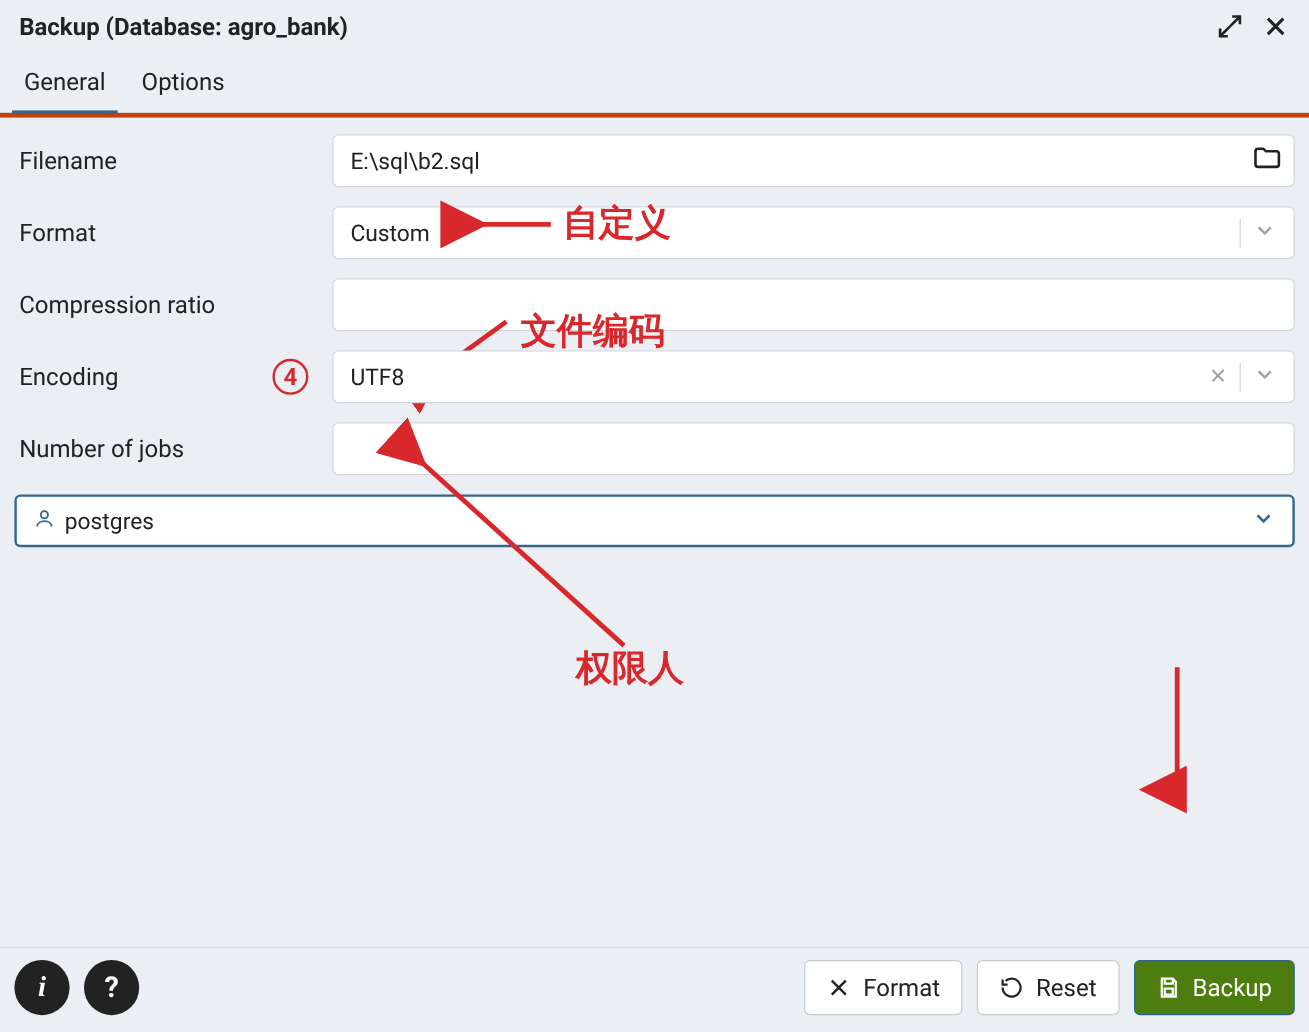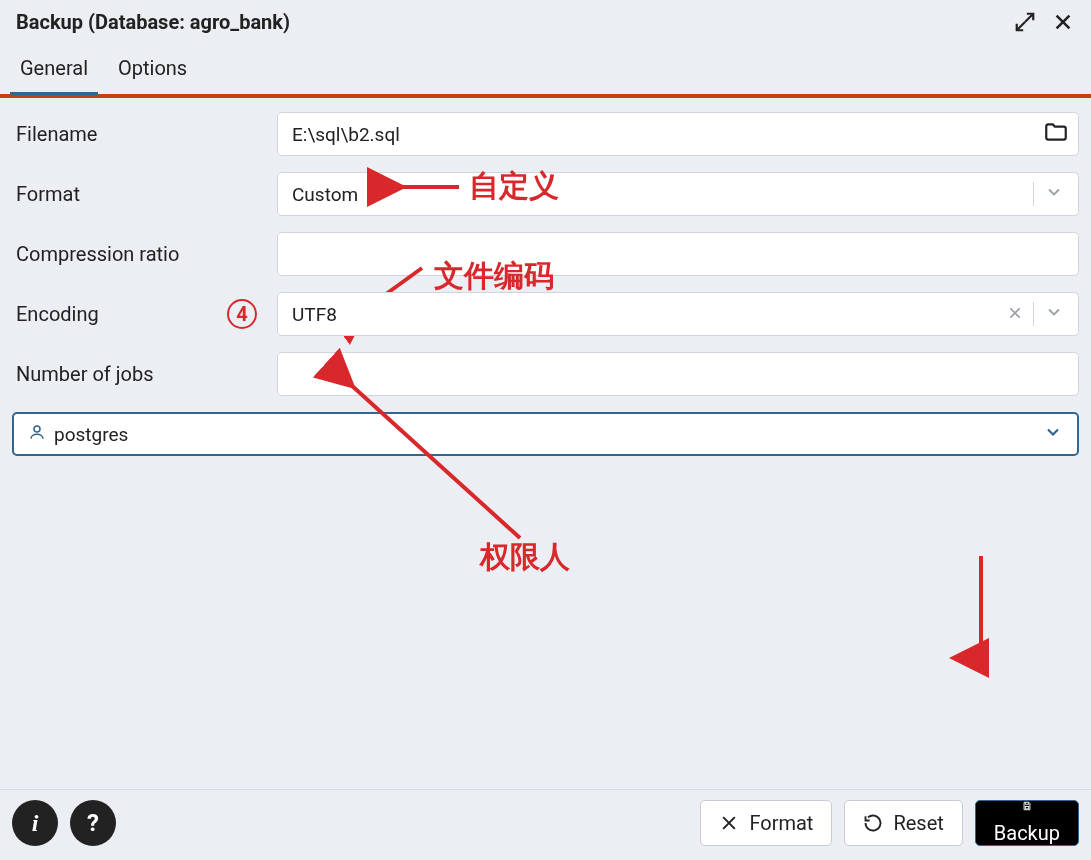--- a/index.html
+++ b/index.html
@@ -202,24 +202,23 @@
     background: #ffffff;
     padding: 0 18px;
     font-size: 20px;
     display: inline-flex;
     align-items: center;
     gap: 10px;
     cursor: pointer;
     color: #222;
   }
   .footer-btn.primary {
-    background: #000000;
+    background: #4d7c0f;
     color: #ffffff;
     border-color: #326690;
-    flex-direction: column;
   }
   .footer-btn svg { width: 20px; height: 20px; }
 
 </style>
 </head>
 <body>
 
 <div class="dialog">
 
   <div class="titlebar">

